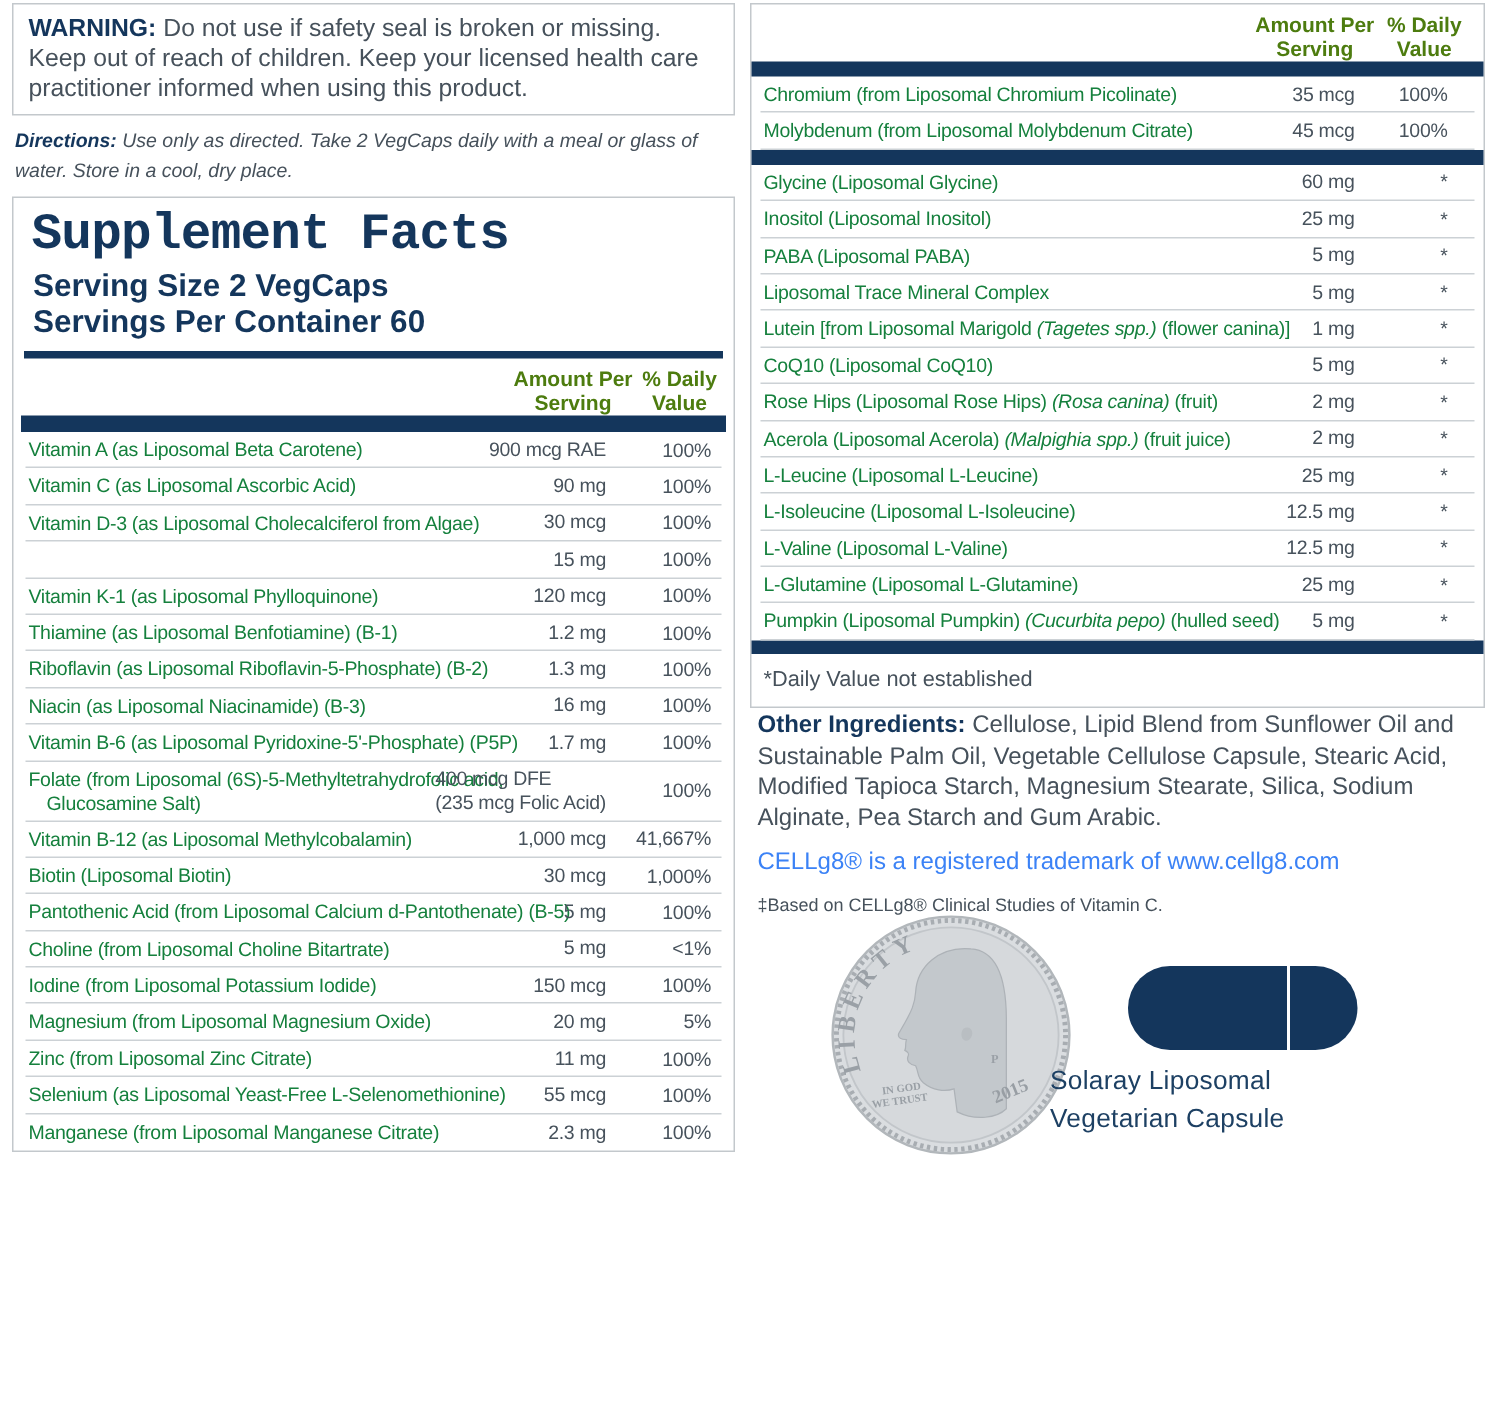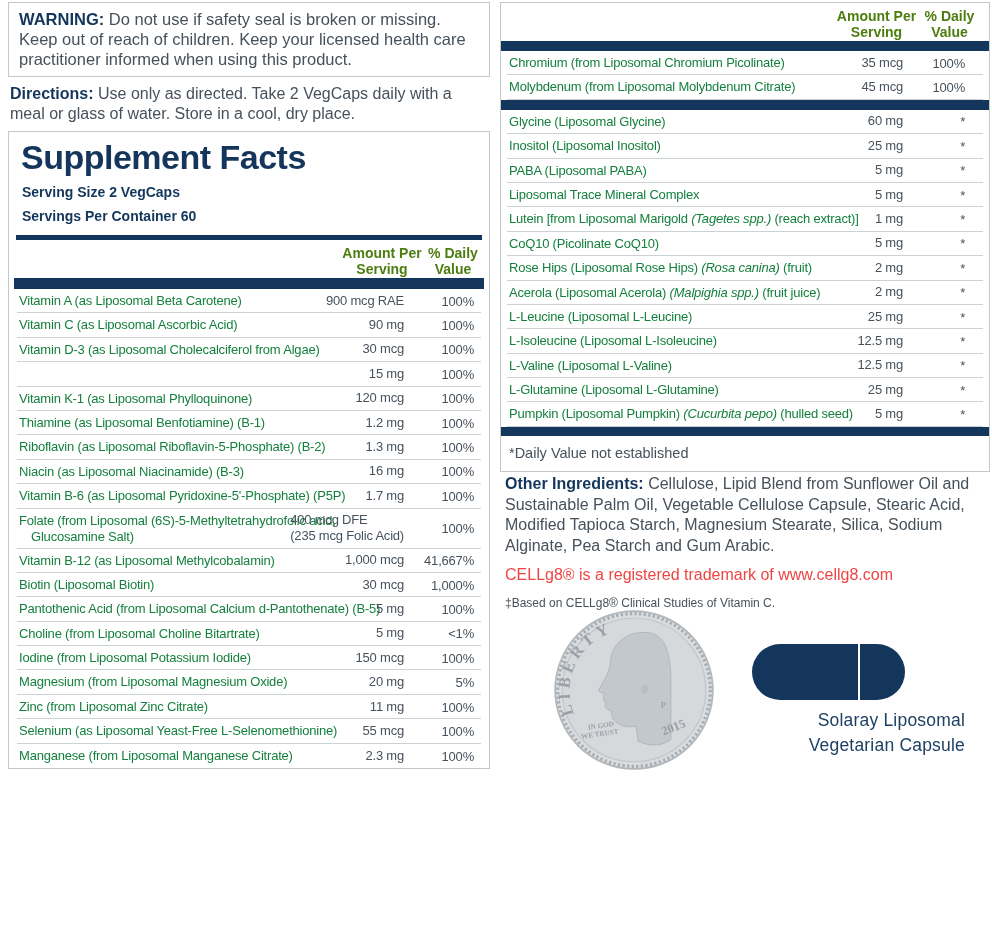--- a/index.html
+++ b/index.html
@@ -8,24 +8,24 @@
     position:relative; width:992px; height:770px; overflow:hidden;
     background:#ffffff; font-family:"Liberation Sans", sans-serif; color:#47525c;
   }
   
   .col-left { position:absolute; left:8px; top:2px; width:482px; }
   .warning-box {
     border:1.5px solid #c3c8cc; padding:6px 10px 7px; font-size:16.5px; line-height:20px;
     color:#46515b;
   }
   .lead { font-weight:bold; color:#14365c; }
-  .directions { margin-top:7px; padding:0 2px; font-size:16px; line-height:20px; color:#46515b; }
+  .directions { margin-top:7px; padding:0 2px; font-size:13px; line-height:20px; color:#46515b;font-style:italic; }
   .facts-panel { margin-top:7px; border:1.5px solid #c3c8cc; padding:4px 8px 0; }
-  .facts-title { font-size:34px; font-weight:bold; letter-spacing:-0.5px; color:#14365c; margin:2px 0 3px 4px; }
-  .serving-line { font-size:14px; font-weight:bold; color:#14365c; margin-left:5px; line-height:24px; }
+  .facts-title { font-size:34px; font-weight:bold; letter-spacing:-0.5px; color:#14365c; margin:2px 0 3px 4px;font-family:Liberation Mono, monospace; }
+  .serving-line { font-size:21px; font-weight:bold; color:#14365c; margin-left:5px; line-height:24px; }
   .thin-rule { height:5px; background:#14365c; margin:7px -1px 2px; }
   .col-headers { position:relative; height:36px; }
   .hcell { position:absolute; bottom:1px; font-size:14px; font-weight:bold; color:#4d7c0f; line-height:16px; text-align:center; }
   .facts-panel .h-amt { left:300px; width:130px; }
   .facts-panel .h-dv  { left:400px; width:72px; }
   .thick-bar { height:11px; background:#14365c; margin:0 -3px; }
   
   .trow { position:relative; border-bottom:1.4px solid #ccd1d5; min-height:24.4px; }
   .rows > .trow:last-child { border-bottom:none; }
   .trow .name { width:calc(100% - 70px); padding:4px 0 3px 14px; text-indent:-12px;
@@ -39,28 +39,28 @@
   
   .rbox { position:absolute; left:500px; top:2px; width:490px; border:1.5px solid #c3c8cc; padding:0 6px; }
   .rbox .col-headers { height:38px; }
   .rbox .h-amt { left:305px; width:129px; }
   .rbox .h-dv  { left:406px; width:73px; }
   .rbox .thick-bar { margin:0 -6px; height:10px; }
   .rbox .trow .amt { right:80px; }
   .rbox .trow .dv  { right:18px; }
   .footnote { padding:9px 2px 10px; font-size:14.5px; color:#46515b; }
   .other-block { position:absolute; left:505px; top:474px; width:482px; font-size:16px; line-height:20.5px; color:#46515b; }
-  .note1 { margin-top:9px; font-size:16px; color:#ef4444; }
+  .note1 { margin-top:9px; font-size:16px; color:#3b82f6; }
   .note2 { margin-top:7px; font-size:12px; color:#46515b; }
   
   .coin-svg { position:absolute; left:552px; top:608px; }
   .capsule { position:absolute; left:752px; top:644px; width:153px; height:56px;
              background:#14365c; border-radius:28px; }
   .capsule .split { position:absolute; left:69%; top:0; width:2px; height:100%; background:#ffffff; }
-  .cap-label { position:absolute; left:700px; top:708px; width:265px; text-align:right;
+  .cap-label { position:absolute; left:700px; top:708px; width:265px; text-align:left;
                font-size:17.5px; line-height:25px; color:#1d4063; letter-spacing:0.2px; }
   
   .badges { position:absolute; left:0; top:852px; width:992px; display:flex; justify-content:center; gap:2px; }
   .badge-text { font-size:10.2px; font-weight:bold; letter-spacing:0.9px; fill:#14365c;
                 font-family:"Liberation Sans", sans-serif; }
   .b-center { font-size:14.5px; font-weight:bold; fill:#ffffff; font-family:"Liberation Sans", sans-serif; }
   .recycle-glyph { font-family:"DejaVu Sans", sans-serif; font-size:33px; fill:#14365c; }
 </style>
 </head>
 <body>
@@ -311,29 +311,29 @@
 
         <div class="trow">
           <div class="name"><span>Liposomal Trace Mineral Complex</span><span class="it"></span><span></span></div>
           <div class="amt">
             <div>5 mg</div>
           </div>
           <div class="dv">*</div>
         </div>
 
         <div class="trow">
-          <div class="name"><span>Lutein [from Liposomal Marigold</span><span class="it"> (Tagetes spp.)</span><span> (reach extract)]</span></div>
+          <div class="name"><span>Lutein [from Liposomal Marigold</span><span class="it"> (Tagetes spp.)</span><span> (flower canina)]</span></div>
           <div class="amt">
             <div>1 mg</div>
           </div>
           <div class="dv">*</div>
         </div>
 
         <div class="trow">
-          <div class="name"><span>CoQ10 (Picolinate CoQ10)</span><span class="it"></span><span></span></div>
+          <div class="name"><span>CoQ10 (Liposomal CoQ10)</span><span class="it"></span><span></span></div>
           <div class="amt">
             <div>5 mg</div>
           </div>
           <div class="dv">*</div>
         </div>
 
         <div class="trow">
           <div class="name"><span>Rose Hips (Liposomal Rose Hips)</span><span class="it"> (Rosa canina)</span><span> (fruit)</span></div>
           <div class="amt">
             <div>2 mg</div>

